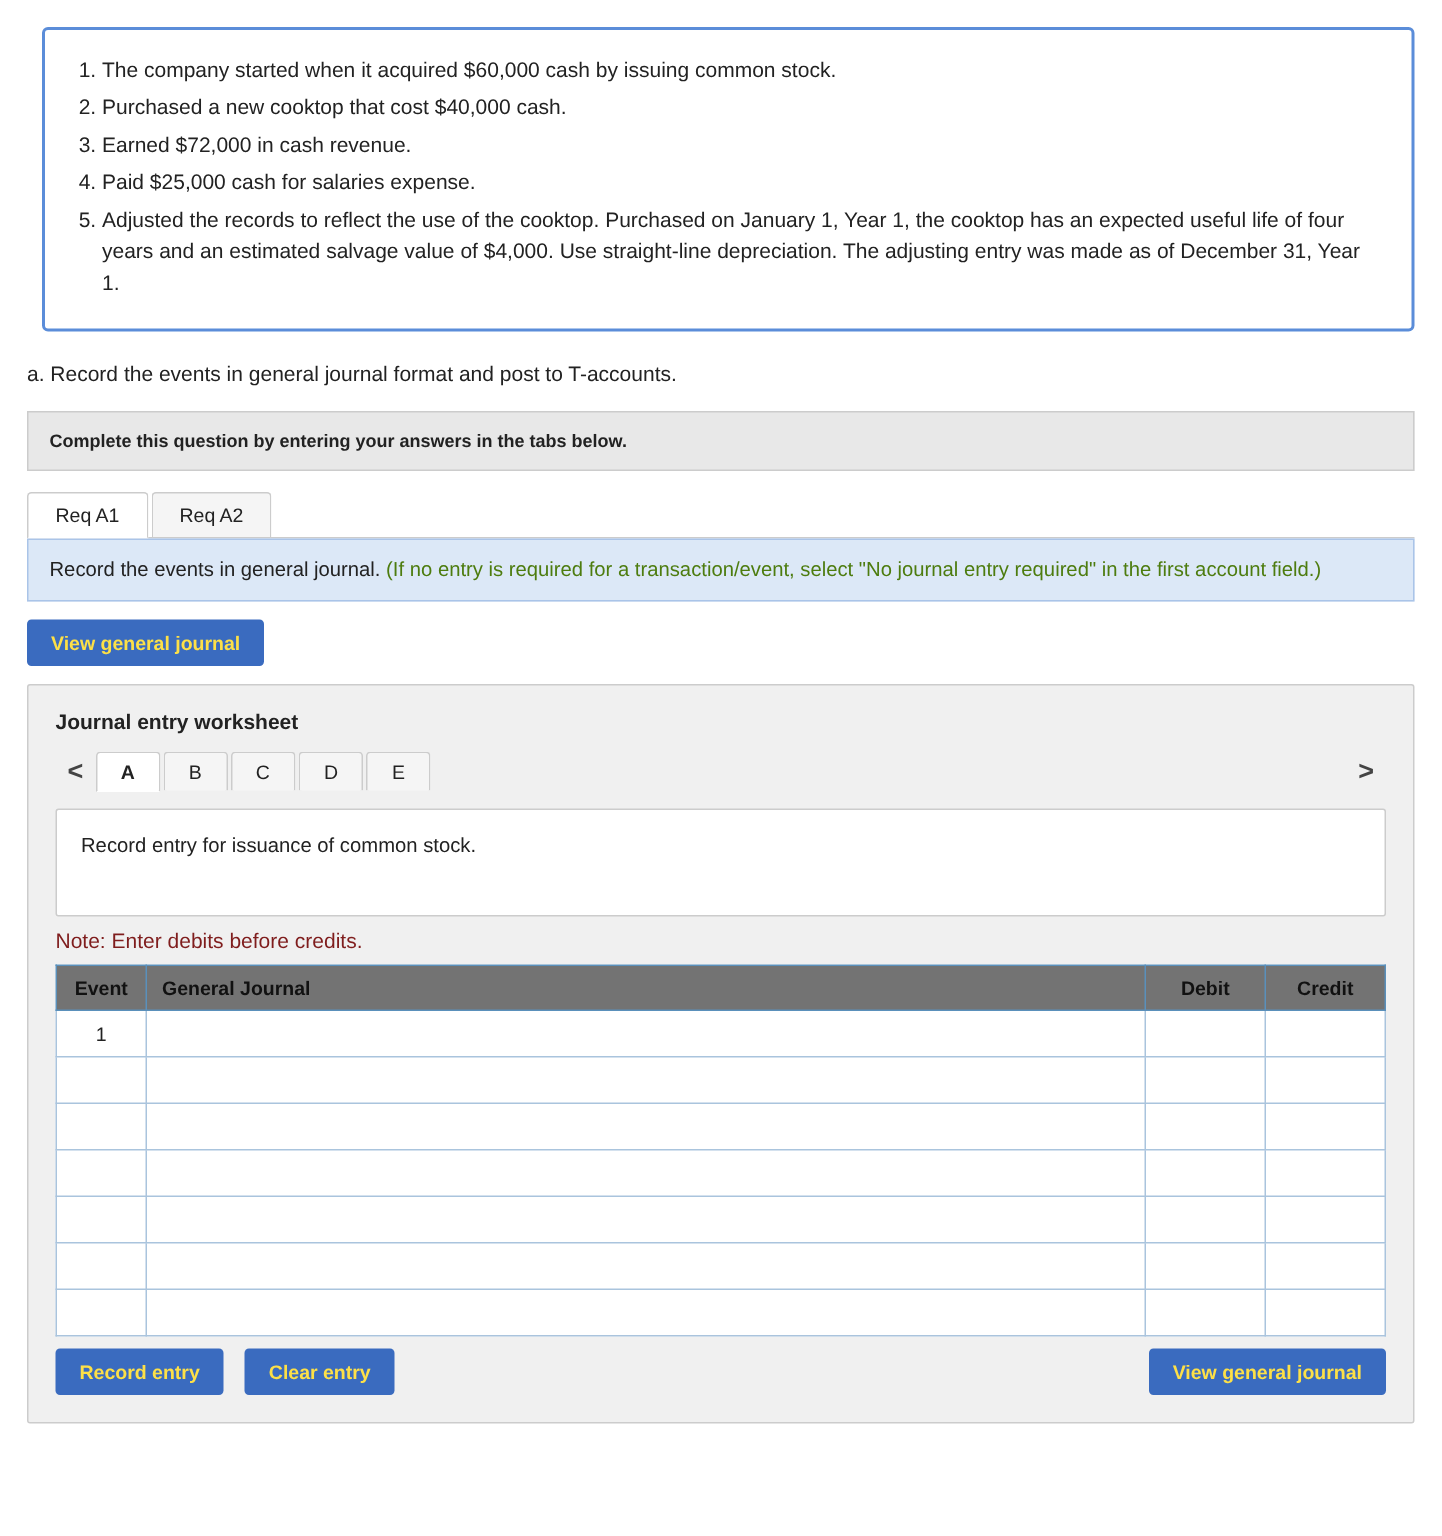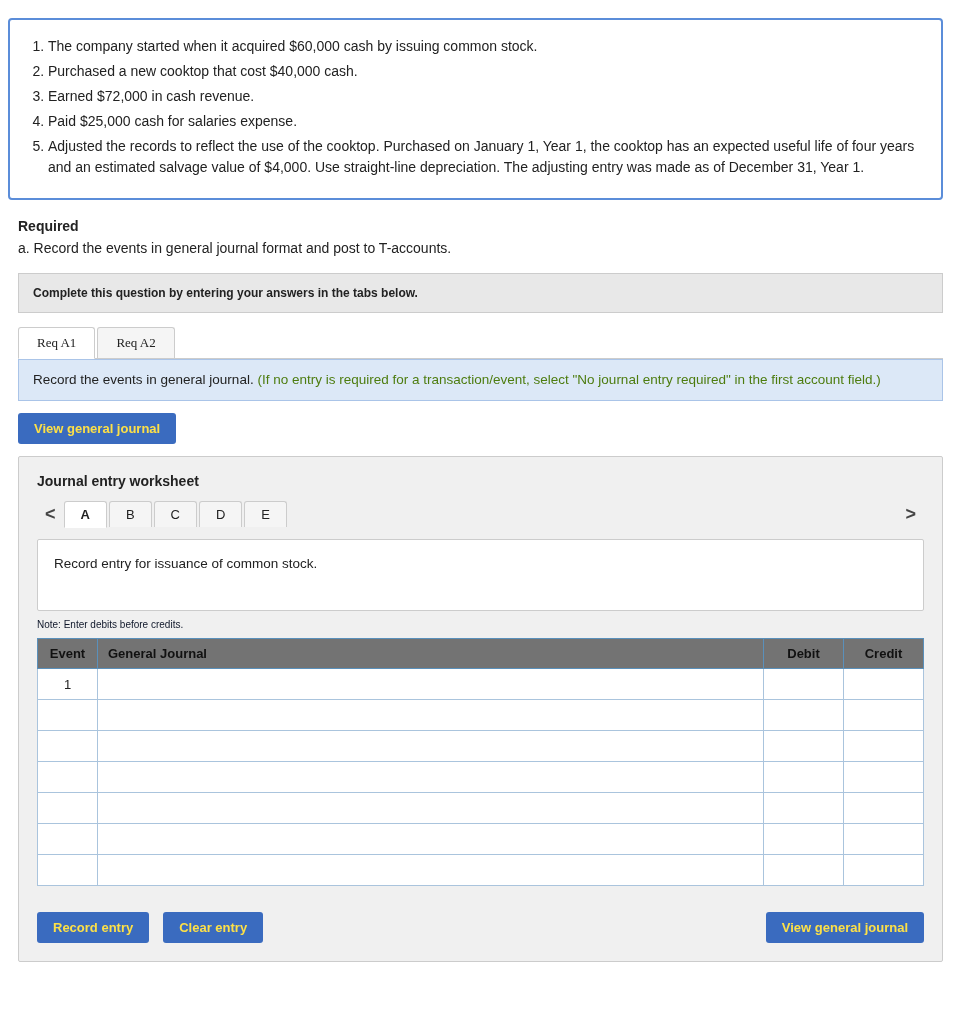--- a/index.html
+++ b/index.html
@@ -8,21 +8,21 @@
       font-size: 14px;
       background: #fff;
       color: #222;
       width: 961px;
       min-height: 1024px;
     }
 
     .top-instructions {
       border: 2px solid #5b8dd9;
       border-radius: 4px;
-      margin: 18px 18px 0 8px;
+      margin: 18px 18px 0 28px;
       padding: 16px 20px;
       background: #fff;
     }
     .top-instructions ol {
       padding-left: 18px;
     }
     .top-instructions li {
       margin-bottom: 4px;
       line-height: 1.5;
     }
@@ -55,21 +55,20 @@
     }
     .tab {
       padding: 7px 18px;
       border: 1px solid #ccc;
       border-bottom: none;
       background: #f5f5f5;
       cursor: pointer;
       font-size: 13px;
       margin-right: 2px;
       border-radius: 3px 3px 0 0;
-      font-family: Liberation Serif, serif;
     }
     .tab.active {
       background: #fff;
       border-bottom: 1px solid #fff;
       margin-bottom: -1px;
       font-weight: 500;
     }
 
     .instruction-box {
       margin: 0 18px;
@@ -161,22 +160,22 @@
       padding: 14px 16px;
       margin-bottom: 8px;
       font-size: 13.5px;
       min-height: 72px;
       line-height: 1.5;
       border-radius: 2px;
       width: 100%;
     }
 
     .note-text {
-      color: #0f172a;
-      font-size: 10px;
+      color: #7f1d1d;
+      font-size: 14px;
       margin-bottom: 8px;
     }
 
     .journal-table {
       width: 100%;
       border-collapse: collapse;
       background: #fff;
       font-size: 13px;
     }
     .journal-table thead tr {
@@ -222,21 +221,21 @@
     }
     .journal-table tbody td.debit-cell,
     .journal-table tbody td.credit-cell {
       width: 80px;
     }
 
     .bottom-buttons {
       display: flex;
       justify-content: space-between;
       align-items: flex-end;
-      margin-top: 26px;
+      margin-top: 8px;
     }
     .bottom-left-btns {
       display: flex;
       gap: 14px;
     }
   </style>
 </head>
 <body>
 
 
@@ -247,21 +246,20 @@
     <li>The company started when it acquired $60,000 cash by issuing common stock.</li>
     <li>Purchased a new cooktop that cost $40,000 cash.</li>
     <li>Earned $72,000 in cash revenue.</li>
     <li>Paid $25,000 cash for salaries expense.</li>
     <li>Adjusted the records to reflect the use of the cooktop. Purchased on January 1, Year 1, the cooktop has an expected useful life of four years and an estimated salvage value of $4,000. Use straight-line depreciation. The adjusting entry was made as of December 31, Year 1.</li>
   </ol>
 </div>
 
 
 <div class="required-section">
-  <div class="required-label">Required</div>
   <div class="req-text">a. Record the events in general journal format and post to T-accounts.</div>
 </div>
 
 
 <div class="complete-banner">
   <span>Complete this question by entering your answers in the tabs below.</span>
 </div>
 
 
 <div class="tabs-container">

